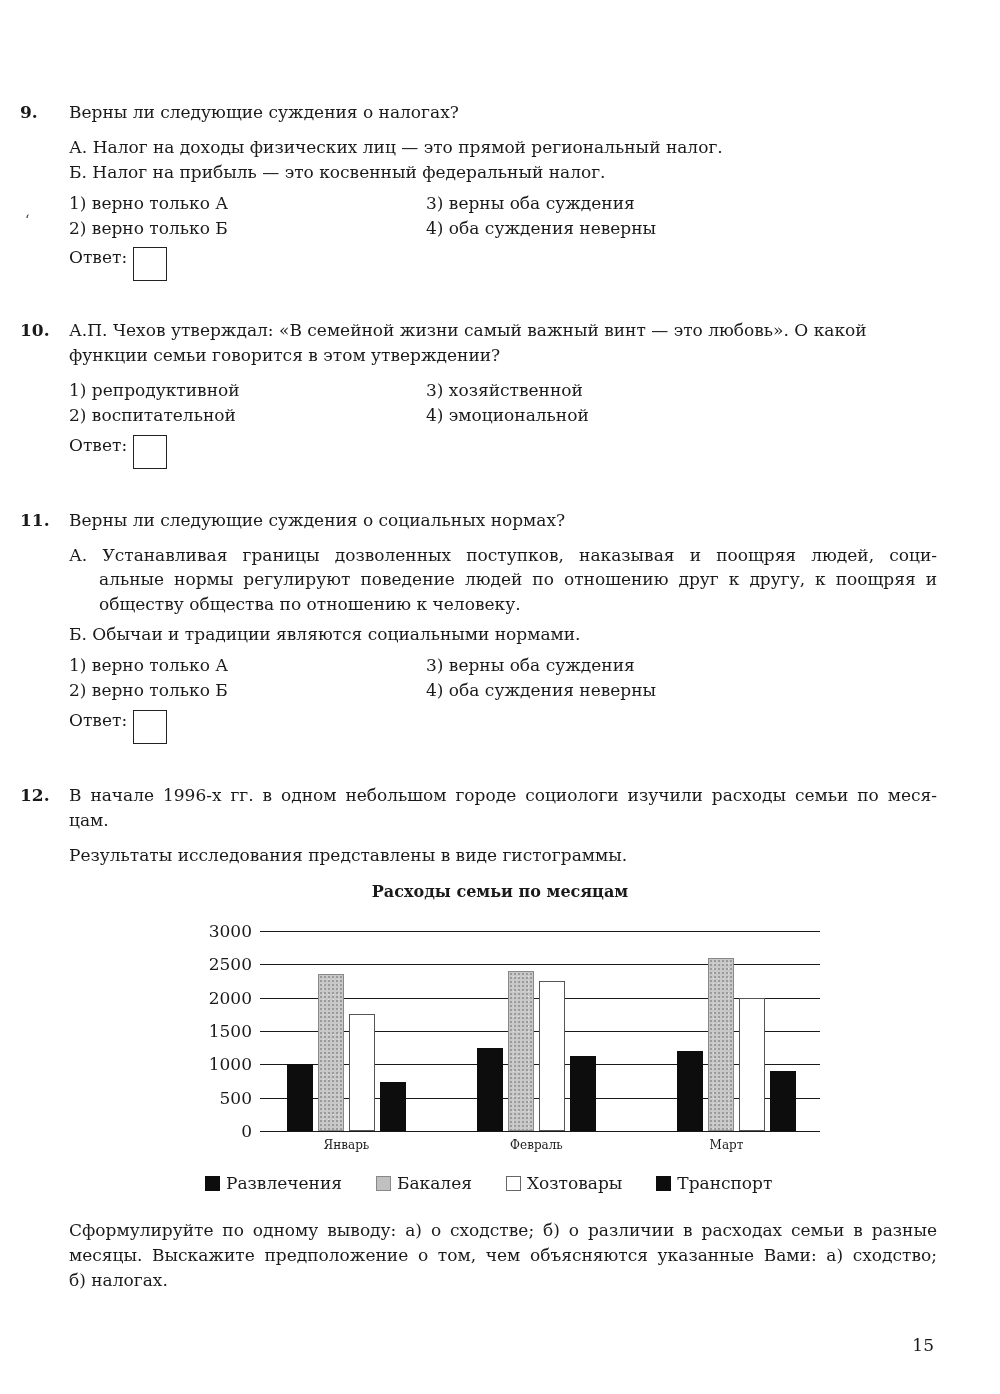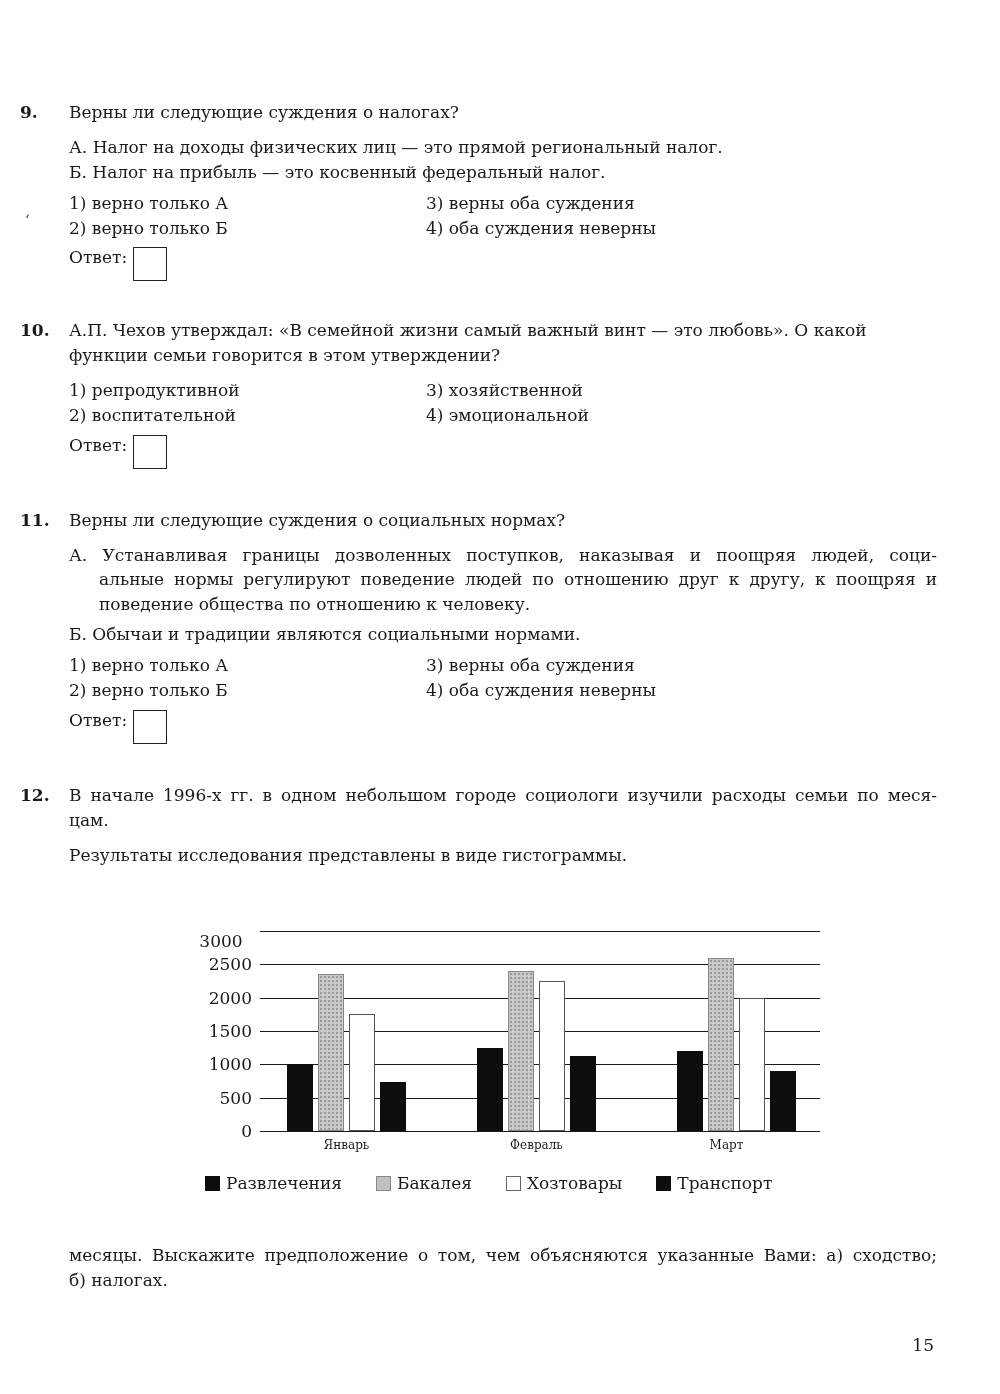--- a/index.html
+++ b/index.html
@@ -100,42 +100,43 @@
       <span>Ответ:</span>
       <span class="answer-box"></span>
     </div>
   </div>
 
   <div class="task">
     <span class="task-num" style="top:510px">11.</span>
     <span class="line" style="top:508px">Верны ли следующие суждения о социальных нормах?</span>
     <span class="line justify" style="top:543px">А. Устанавливая границы дозволенных поступков, наказывая и поощряя людей, соци-</span>
     <span class="line indent justify" style="top:567px; width:838px">альные нормы регулируют поведение людей по отношению друг к другу, к поощряя и</span>
-    <span class="line indent" style="top:592px">поведение общества по отношению к человеку.</span>
+    <span class="line indent" style="top:592px">обществу общества по отношению к человеку.</span>
     <span class="line" style="top:622px">Б. Обычаи и традиции являются социальными нормами.</span>
     <span class="opt opt-left" style="top:653px">1)  верно только А</span>
     <span class="opt opt-left" style="top:678px">2)  верно только Б</span>
     <span class="opt opt-right" style="top:653px">3)  верны оба суждения</span>
     <span class="opt opt-right" style="top:678px">4)  оба суждения неверны</span>
     <div class="answer" style="top:710px">
       <span>Ответ:</span>
       <span class="answer-box"></span>
     </div>
   </div>
 
   <div class="task">
     <span class="task-num" style="top:785px">12.</span>
     <span class="line justify" style="top:783px">В начале 1996-х гг. в одном небольшом городе социологи изучили расходы семьи по меся-</span>
     <span class="line" style="top:808px">цам.</span>
     <span class="line" style="top:843px">Результаты исследования представлены в виде гистограммы.</span>
   </div>
 
+  <div class="chart-title">Расходы семьи по месяцам</div>
   <div class="chart" id="chart">
       <div class="grid" style="top: 16px;"></div>
-      <div class="ytick" style="top: 17px; text-align: center;">3000</div>
+      <div class="ytick" style="top: 7px;">3000</div>
       <div class="grid" style="top: 49.3333px;"></div>
       <div class="ytick" style="top: 40.3333px;">2500</div>
       <div class="grid" style="top: 82.6667px;"></div>
       <div class="ytick" style="top: 73.6667px;">2000</div>
       <div class="grid" style="top: 116px;"></div>
       <div class="ytick" style="top: 107px;">1500</div>
       <div class="grid" style="top: 149.333px;"></div>
       <div class="ytick" style="top: 140.333px;">1000</div>
       <div class="grid" style="top: 182.667px;"></div>
       <div class="ytick" style="top: 173.667px;">500</div>
@@ -169,17 +170,18 @@
       <span class="legend-item">
         <span class="swatch sw-white"></span>
         <span>Хозтовары</span>
       </span>
       <span class="legend-item">
         <span class="swatch sw-black"></span>
         <span>Транспорт</span>
       </span>
     </div>
 
+  <span class="line justify" style="top:1218px">Сформулируйте по одному выводу: а) о сходстве; б) о различии в расходах семьи в разные</span>
   <span class="line justify" style="top:1243px">месяцы. Выскажите предположение о том, чем объясняются указанные Вами: а) сходство;</span>
   <span class="line" style="top:1268px">б) налогах.</span>
 
   <span class="page-number">15</span>
 </div>
 
 </body></html>

